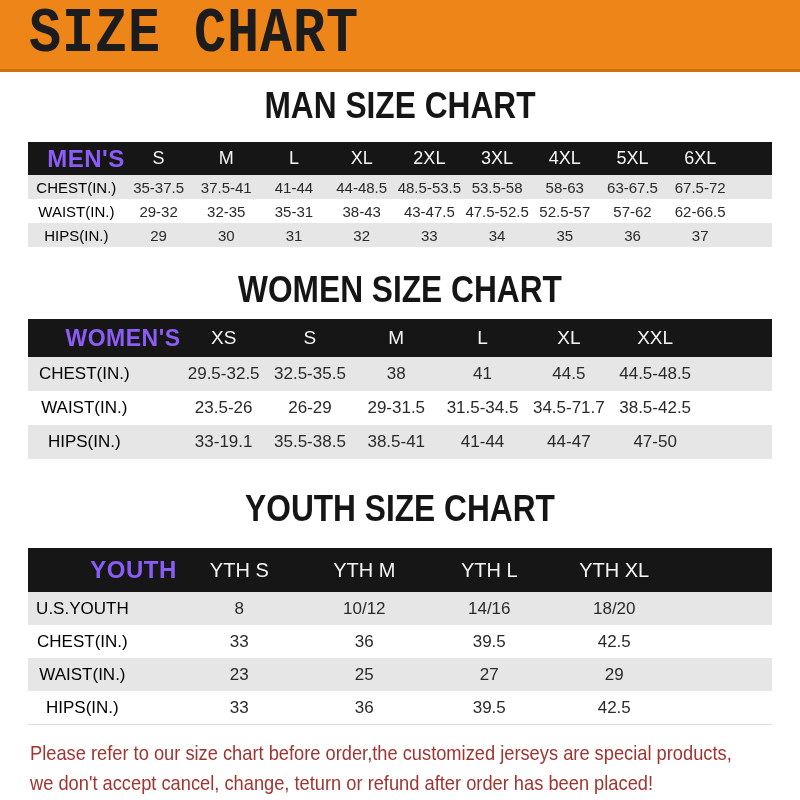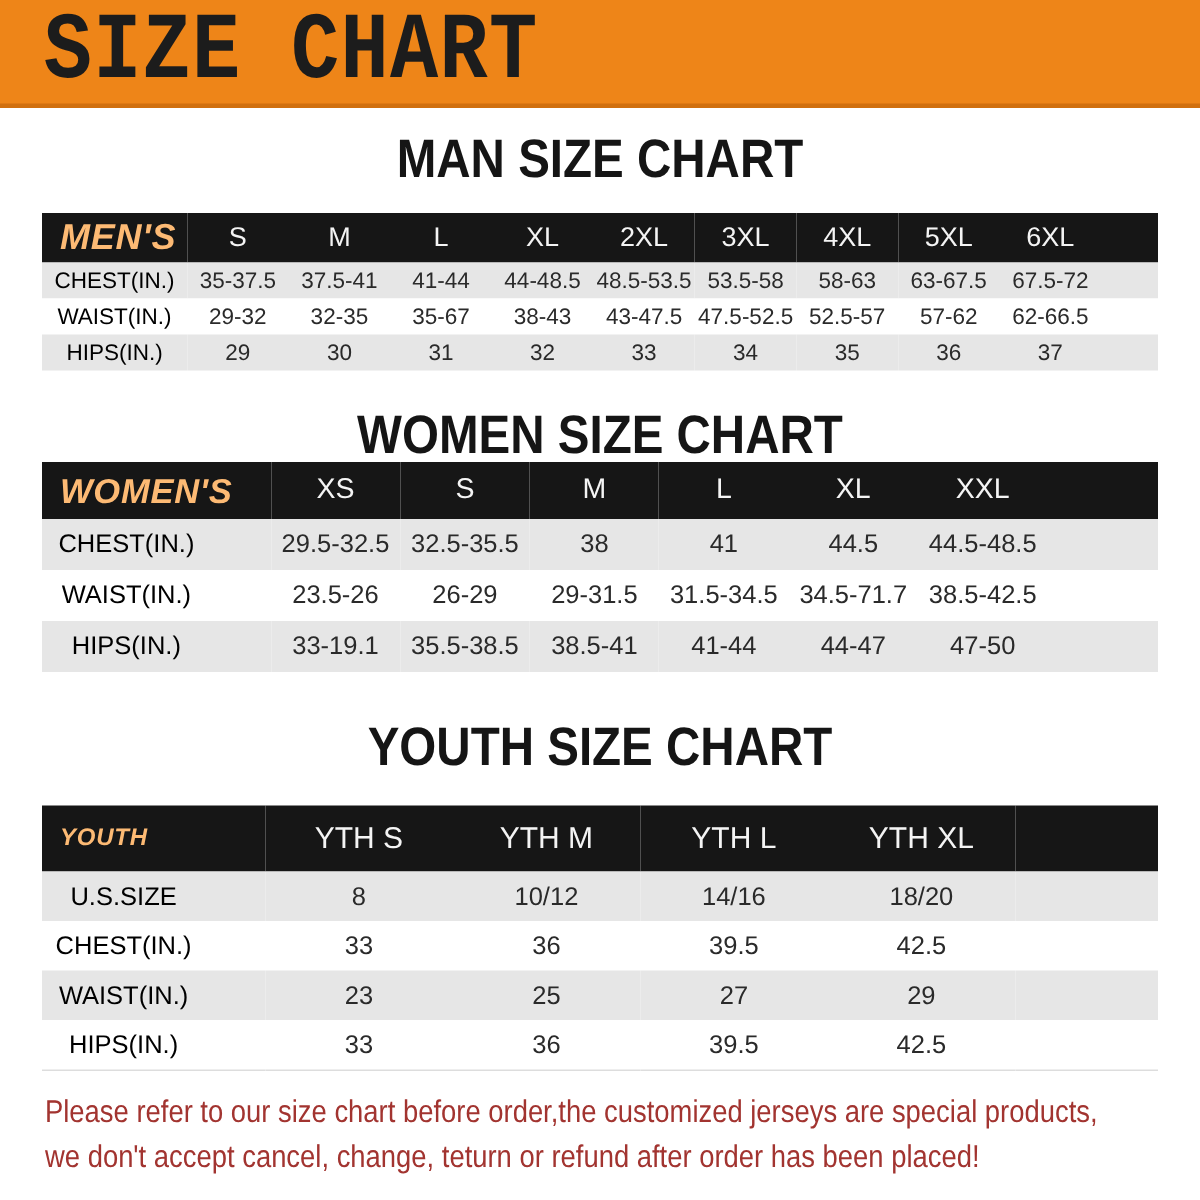--- a/index.html
+++ b/index.html
@@ -28,37 +28,36 @@
     letter-spacing:0px;
   }
   #man-heading{margin-top:17px;}
   #women-heading{margin-top:26px;}
   #youth-heading{margin-top:33px;}
   
   table.size-table{
     width:744px;margin:0 28px;border-collapse:collapse;table-layout:fixed;
   }
   #man-table{margin-top:19px;}
-  #women-table{margin-top:1px;}
+  #women-table{margin-top:12px;}
   #youth-table{margin-top:22px;}
   .size-table thead th{
     background:var(--bar-bg,#161616);color:#F4F4F4;
     font-weight:400;text-align:center;padding:0;white-space:nowrap;
   }
   .size-table thead th.corner{
-    text-align:left;padding-left:12px;font-weight:800;color:#fdba74;
+    text-align:right;padding-left:12px;font-weight:800;color:#8b5cf6;
     letter-spacing:0.5px;
-    font-style:italic;
   }
   #man-table thead th{height:33px;font-size:18px;}
   #man-table thead th.corner{font-size:24px;}
   #women-table thead th{height:38px;font-size:19px;}
   #women-table thead th.corner{font-size:23px;}
   #youth-table thead th{height:44px;font-size:20px;}
-  #youth-table thead th.corner{font-size:16px;}
+  #youth-table thead th.corner{font-size:24px;}
   .size-table tbody td{
     text-align:center;color:#2A2A2A;padding:0;white-space:nowrap;
     background:#FFFFFF;
   }
   .size-table tbody td.rowlabel{color:#000000;}
   .size-table tbody tr:nth-child(odd) td{background:var(--row-alt,#E6E6E6);}
   #man-table tbody td{height:24px;font-size:15px;}
   #women-table tbody td{height:34px;font-size:17px;}
   #youth-table tbody td{height:33px;font-size:17px;}
   #women-table tbody td.rowlabel,
@@ -123,21 +122,21 @@
           <td>53.5-58</td>
           <td>58-63</td>
           <td>63-67.5</td>
           <td>67.5-72</td>
           <td></td>
         </tr>
         <tr>
           <td class="rowlabel">WAIST(IN.)</td>
           <td>29-32</td>
           <td>32-35</td>
-          <td>35-67</td>
+          <td>35-31</td>
           <td>38-43</td>
           <td>43-47.5</td>
           <td>47.5-52.5</td>
           <td>52.5-57</td>
           <td>57-62</td>
           <td>62-66.5</td>
           <td></td>
         </tr>
         <tr>
           <td class="rowlabel">HIPS(IN.)</td>
@@ -232,21 +231,21 @@
           <th class="corner">YOUTH</th>
           <th>YTH S</th>
           <th>YTH M</th>
           <th>YTH L</th>
           <th>YTH XL</th>
           <th></th>
         </tr>
       </thead>
     <tbody>
         <tr>
-          <td class="rowlabel">U.S.SIZE</td>
+          <td class="rowlabel">U.S.YOUTH</td>
           <td>8</td>
           <td>10/12</td>
           <td>14/16</td>
           <td>18/20</td>
           <td></td>
         </tr>
         <tr>
           <td class="rowlabel">CHEST(IN.)</td>
           <td>33</td>
           <td>36</td>

